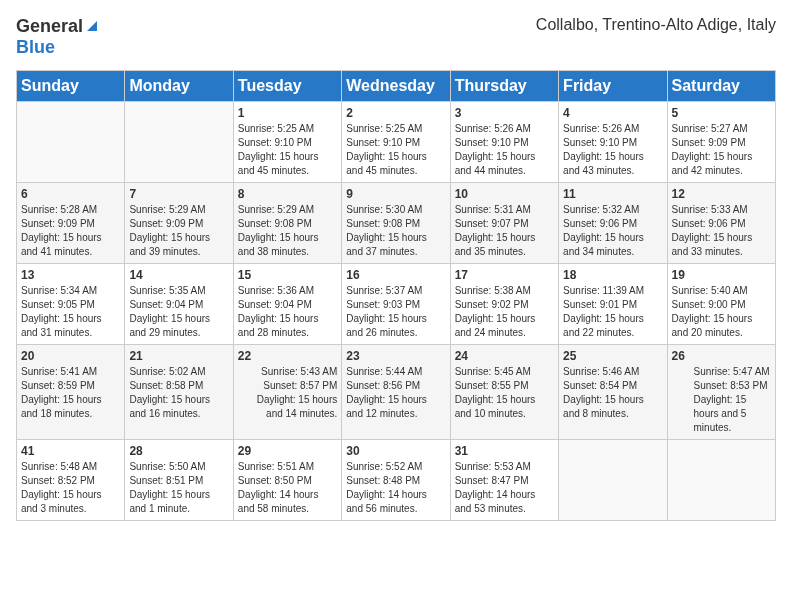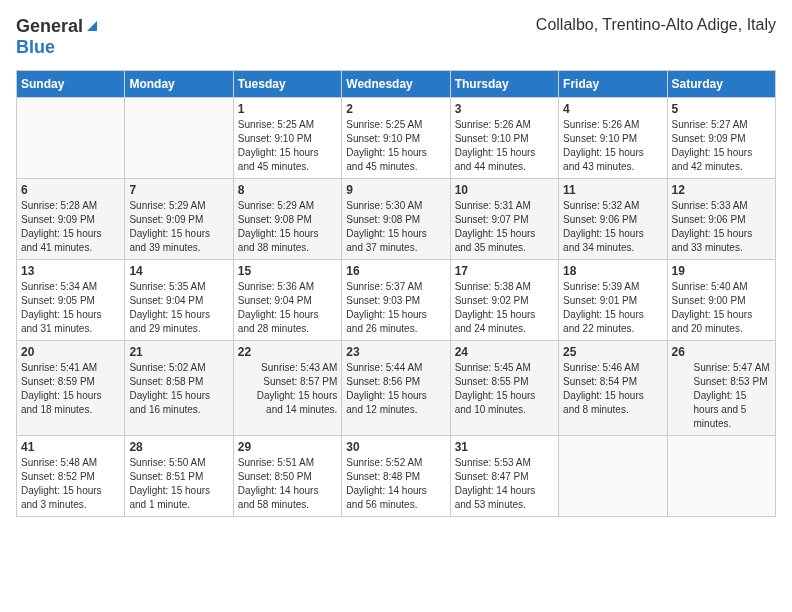--- a/index.html
+++ b/index.html
@@ -40,21 +40,21 @@
     table {
       width: 100%;
       border-collapse: collapse;
       font-size: 11px;
     }
     thead tr th {
       background-color: #2878c8;
       color: #fff;
       padding: 6px 4px;
       text-align: left;
-      font-size: 12px;
+      font-size: 16px;
       border: 1px solid #ccc;
     }
     tbody tr td {
       border: 1px solid #ccc;
       vertical-align: top;
       padding: 4px;
       height: 80px;
       width: 108px;
       background: #fff;
     }
@@ -215,21 +215,21 @@
 Daylight: 15 hours and 26 minutes.</div>
         </td>
         <td>
           <div class="day-number">17</div>
           <div class="day-info" style="white-space: pre-line;">Sunrise: 5:38 AM
 Sunset: 9:02 PM
 Daylight: 15 hours and 24 minutes.</div>
         </td>
         <td>
           <div class="day-number">18</div>
-          <div class="day-info" style="white-space: pre-line;">Sunrise: 5:39 AM
+          <div class="day-info" style="white-space: pre-line;">Sunrise: 11:39 AM
 Sunset: 9:01 PM
 Daylight: 15 hours and 22 minutes.</div>
         </td>
         <td>
           <div class="day-number">19</div>
           <div class="day-info" style="white-space: pre-line;">Sunrise: 5:40 AM
 Sunset: 9:00 PM
 Daylight: 15 hours and 20 minutes.</div>
         </td>
       </tr>

